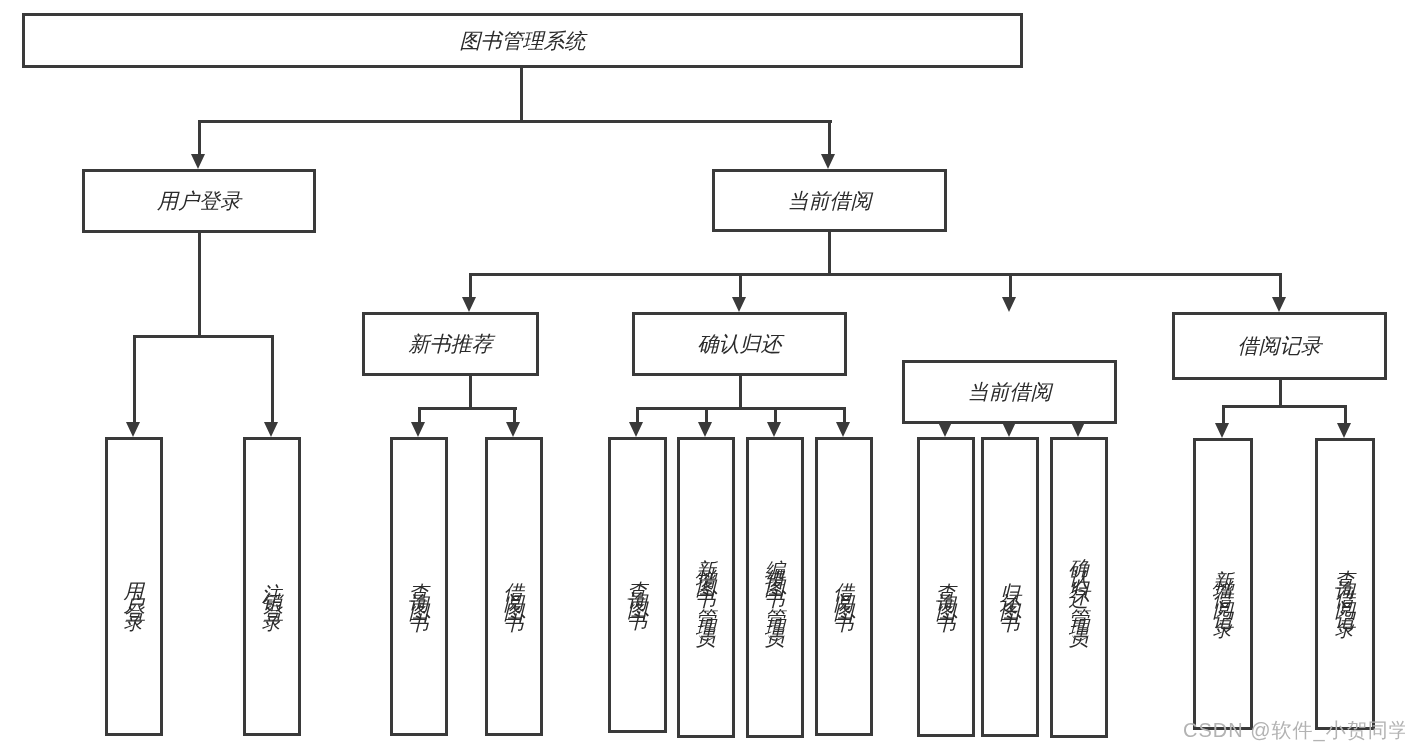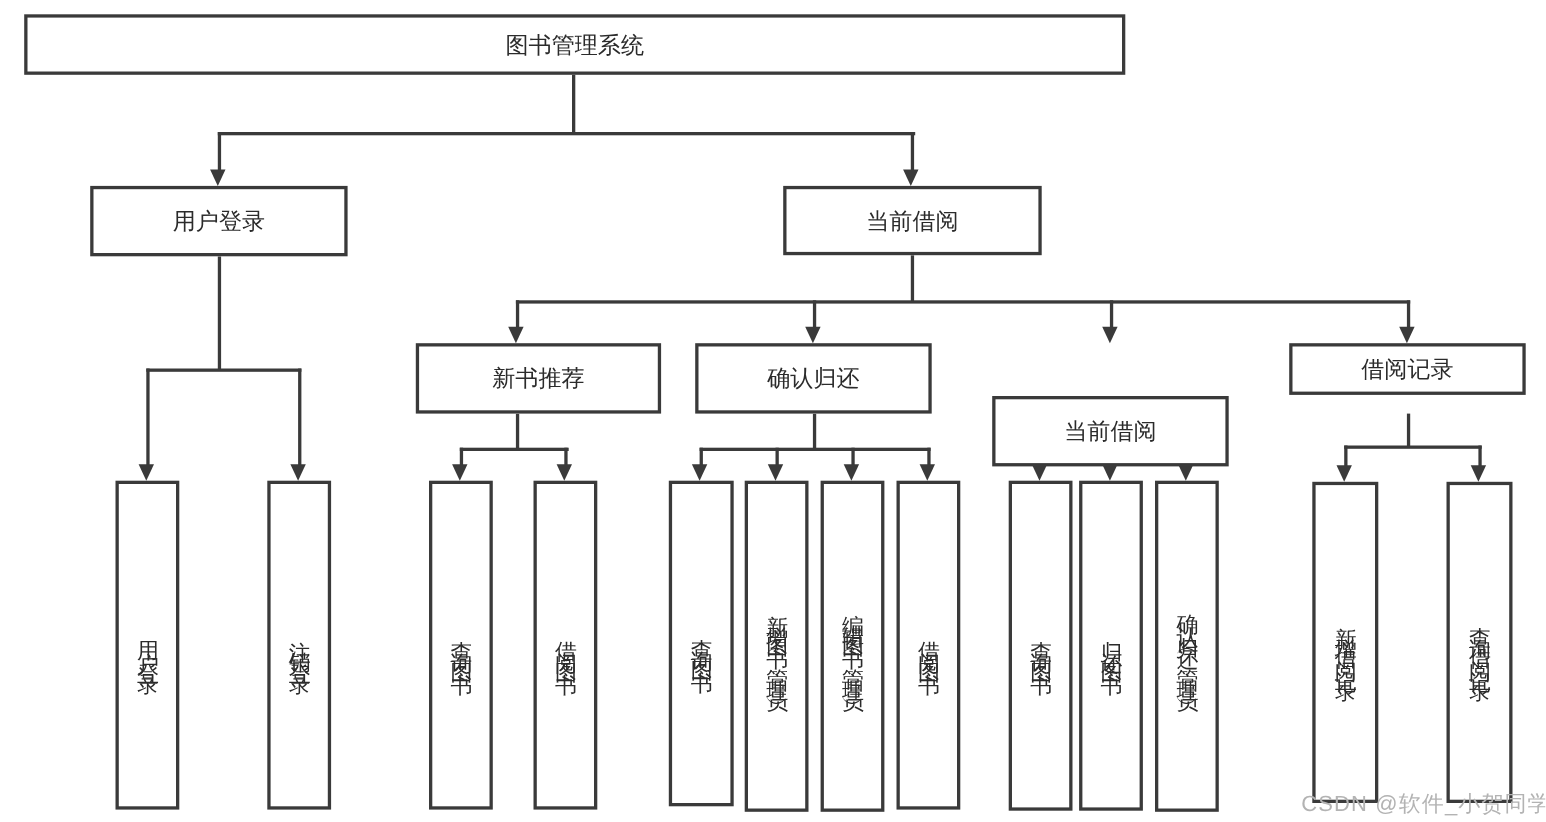--- a/index.html
+++ b/index.html
@@ -13,20 +13,21 @@
   }
   .box{
     position:absolute;
     box-sizing:border-box;
     background:#ffffff;
     border:3px solid #3a3a3a;
     display:flex;
     align-items:center;
     justify-content:center;
     z-index:2;
+    font-style:italic;
   }
   .box .label{
     font-size:21px;
     color:#2b2b2b;
     white-space:nowrap;
   }
   .box.v .label{
     writing-mode:vertical-rl;
     text-orientation:mixed;
     font-size:20px;
@@ -129,21 +130,21 @@
     </div>
     <div class="box v" style="left: 105px; top: 437px; width: 58px; height: 299px;">
       <span class="label">用户登录</span>
     </div>
     <div class="box v" style="left: 243px; top: 437px; width: 58px; height: 299px;">
       <span class="label">注销登录</span>
     </div>
     <div class="box" style="left: 712px; top: 169px; width: 235px; height: 63px;">
       <span class="label">当前借阅</span>
     </div>
-    <div class="box" style="left: 362px; top: 312px; width: 223px; height: 64px; margin-left: 16px;">
+    <div class="box" style="left: 362px; top: 312px; width: 177px; height: 64px;">
       <span class="label">新书推荐</span>
     </div>
     <div class="box v" style="left: 390px; top: 437px; width: 58px; height: 299px;">
       <span class="label">查询图书</span>
     </div>
     <div class="box v" style="left: 485px; top: 437px; width: 58px; height: 299px;">
       <span class="label">借阅图书</span>
     </div>
     <div class="box" style="left: 632px; top: 312px; width: 215px; height: 64px;">
       <span class="label">确认归还</span>
@@ -165,21 +166,21 @@
     </div>
     <div class="box v" style="left: 917px; top: 437px; width: 58px; height: 300px;">
       <span class="label">查询图书</span>
     </div>
     <div class="box v" style="left: 981px; top: 437px; width: 58px; height: 300px;">
       <span class="label">归还图书</span>
     </div>
     <div class="box v" style="left: 1050px; top: 437px; width: 58px; height: 301px;">
       <span class="label">确认归还（管理员）</span>
     </div>
-    <div class="box" style="left: 1172px; top: 312px; width: 215px; height: 47px;">
+    <div class="box" style="left: 1172px; top: 312px; width: 215px; height: 68px;">
       <span class="label">借阅记录</span>
     </div>
     <div class="box v" style="left: 1193px; top: 438px; width: 60px; height: 292px;">
       <span class="label">新增借阅记录</span>
     </div>
     <div class="box v" style="left: 1315px; top: 438px; width: 60px; height: 292px;">
       <span class="label">查询借阅记录</span>
     </div>
   </div>
 

